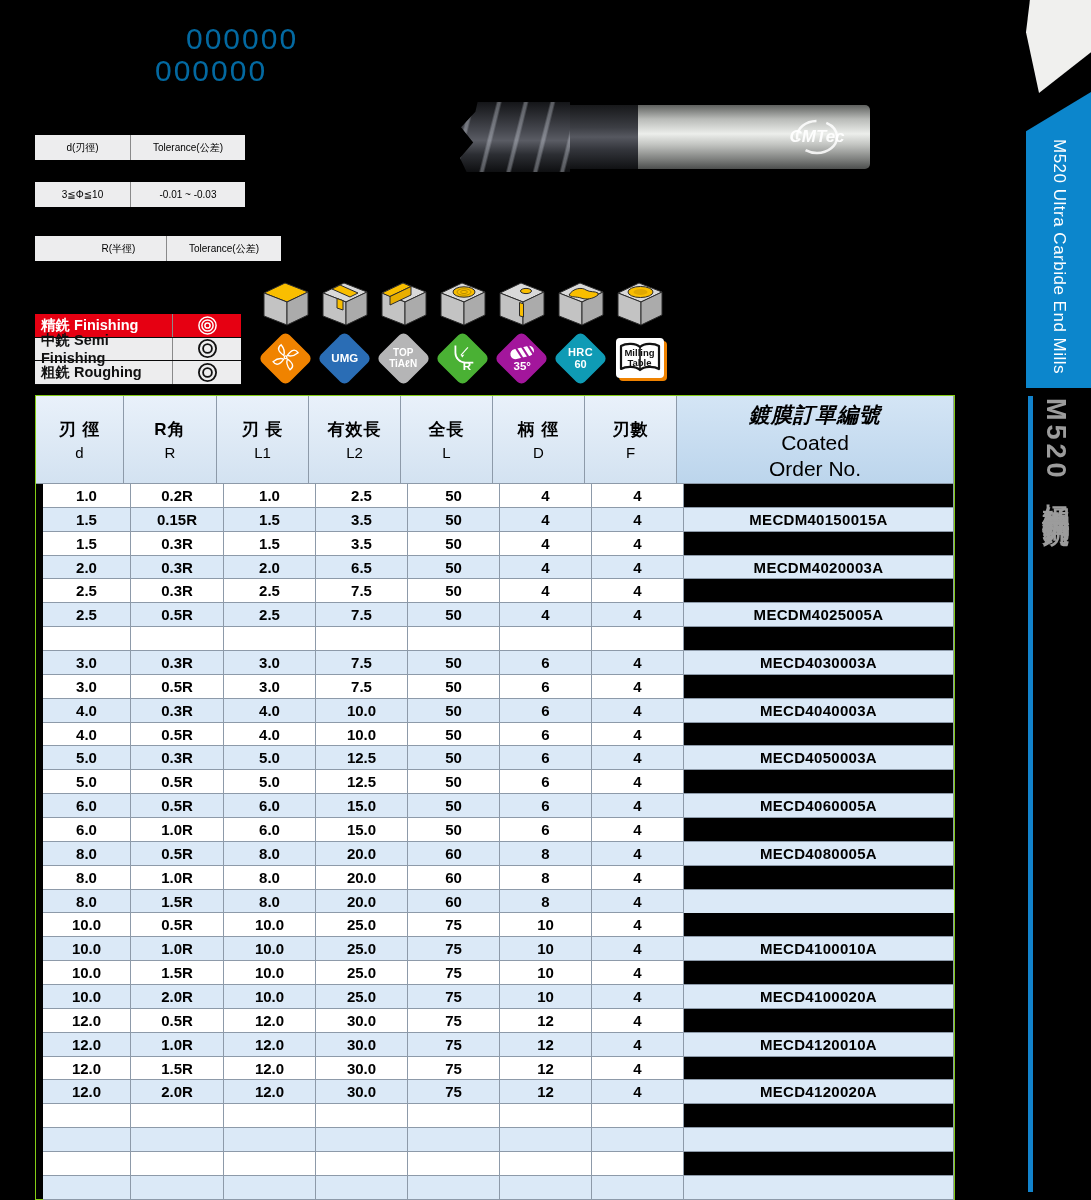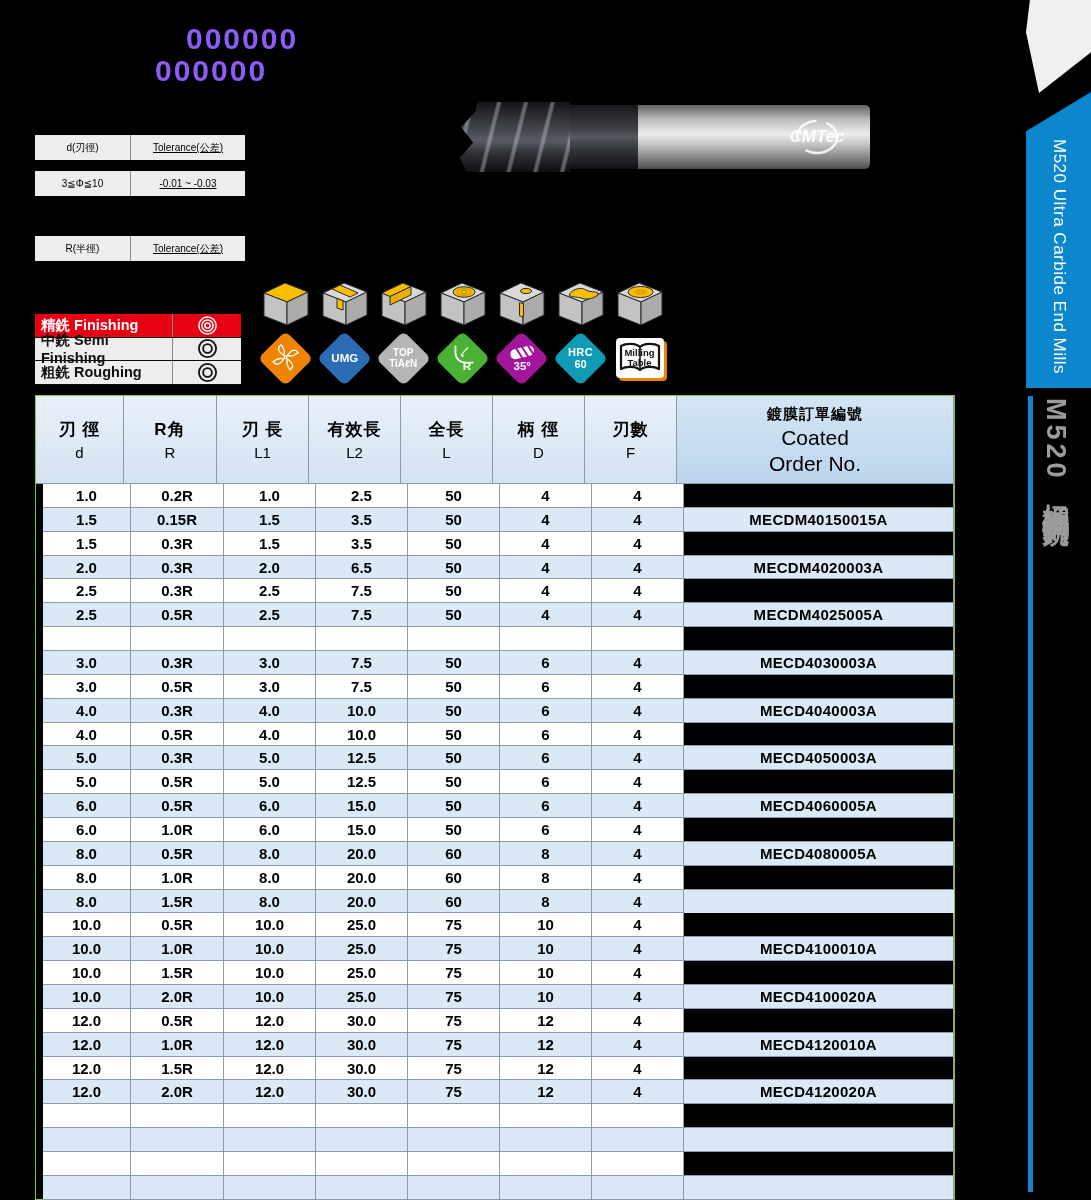--- a/index.html
+++ b/index.html
@@ -1,39 +1,39 @@
 <!DOCTYPE html>
 <html><head>
 <meta charset="utf-8">
 <style>
   html,body{margin:0;padding:0;background:#000;}
   .page{position:relative;width:1091px;height:1200px;background:#000;overflow:hidden;
         font-family:"Liberation Sans",sans-serif;}
 
   
-  .logoline{position:absolute;color:#8b5cf6;font-weight:700;font-size:30px;letter-spacing:2px;}
+  .logoline{position:absolute;color:#0369a1;font-weight:400;font-size:30px;letter-spacing:2px;}
 
   
   .photo{position:absolute;left:460px;top:102px;width:410px;height:70px;}
   .shank{position:absolute;left:100px;top:3px;right:0;bottom:3px;border-radius:0 5px 5px 0;
          background:linear-gradient(180deg,#5f615f 0%,#b9bbb8 22%,#eceeeb 45%,#c2c4c1 62%,#7d7f7d 85%,#4c4e4d 100%);}
   .neck{position:absolute;left:88px;top:3px;width:90px;bottom:3px;
         background:linear-gradient(180deg,#17181a 0%,#3c3e44 35%,#565860 50%,#33353b 70%,#101113 100%);}
   .flutes{position:absolute;left:0;top:0;width:110px;height:70px;
         background:linear-gradient(180deg,#141518 0%,#45474e 40%,#5a5c64 55%,#2c2e33 75%,#0e0f11 100%);
         clip-path:polygon(16% 0,100% 0,100% 100%,6% 100%,0 80%,12% 58%,1% 36%,14% 14%);}
   .flutes:after{content:"";position:absolute;inset:0;
         background:repeating-linear-gradient(104deg,transparent 0 9px,rgba(220,225,235,.35) 11px 13px,transparent 15px 26px);}
   .cmtec{position:absolute;right:18px;top:8px;width:70px;height:54px;}
 
   
   .minitab{position:absolute;left:35px;width:210px;height:25px;display:flex;background:#ededee;}
   .minitab .mc{display:flex;align-items:center;justify-content:center;font-size:10px;color:#000;}
   .minitab .mc1{width:95px;border-right:1px solid #8a8a8a;}
-  .minitab .mc2{flex:1;text-decoration:underline;}
+  .minitab .mc2{flex:1;}
 
   
   .legend{position:absolute;left:35px;top:314px;width:206px;}
   .lrow{display:flex;height:22.5px;border-bottom:1px solid #0a0a0a;background:#ededee;color:#111;}
   .lrow.red{background:#e60012;color:#fff;}
   .llabel{flex:1;display:flex;align-items:center;padding-left:6px;font-size:14.5px;font-weight:600;}
   .lsym{width:68px;border-left:1px solid #8a8a8a;display:flex;align-items:center;justify-content:center;}
 
   
   .micons{position:absolute;left:256px;top:276px;width:413px;height:54px;display:flex;}
@@ -47,21 +47,21 @@
 
   
   .spec{position:absolute;left:35px;top:395px;width:920px;height:805px;border:1px solid #84cc16;box-sizing:border-box;}
   .thead{display:flex;height:88px;}
   .hcell{background:linear-gradient(180deg,#e9f1fa,#d3e2f1);border-right:1px solid #8d9aa9;border-bottom:1px solid #8d9aa9;
          box-sizing:border-box;display:flex;flex-direction:column;align-items:center;justify-content:center;color:#000;}
   .hcell .zh{font-size:17px;font-weight:700;letter-spacing:1px;}
   .hcell .en{font-size:15px;margin-top:3px;}
   .hcell.order{background:linear-gradient(180deg,#d4e5f5,#bcd5ec);}
   .hcell.order div{font-size:21px;margin-top:2px;}
-  .hcell.order .zh{font-size:15px;}
+  .hcell.order .zh{font-size:21px;font-style:italic;}
   .tbody{display:flex;flex-direction:column;height:716px;padding-left:7px;}
   .trow{flex:1;display:flex;}
   .trow.white{background:#ffffff;}
   .trow.blue{background:#dbe9f7;}
   .tcell{border-right:1px solid #8d9aa9;border-bottom:1px solid #8d9aa9;box-sizing:border-box;
          display:flex;align-items:center;justify-content:center;font-size:15px;font-weight:700;color:#000;}
   .tcell.order{letter-spacing:.3px;}
   .tcell.noorder{background:#000;}
   .c0{width:88px;}.c1{width:93px;}.c2{width:92px;}.c3{width:92px;}.c4{width:92px;}.c5{width:92px;}.c6{width:92px;}.c7{flex:1;}
 
@@ -91,25 +91,25 @@
     <svg class="cmtec" viewBox="0 0 70 54">
       <ellipse cx="35" cy="27" rx="20" ry="16" fill="none" stroke="rgba(255,255,255,.85)" stroke-width="2.5" stroke-dasharray="40 14 30 10"></ellipse>
       <text x="35" y="32" text-anchor="middle" font-size="17" font-style="italic" font-weight="700" fill="rgba(255,255,255,.92)" font-family="Liberation Sans, sans-serif">CMTec</text>
     </svg>
   </div>
 
   <div class="minitab" style="top:135px;">
     <div class="mc mc1">d(刃徑)</div>
     <div class="mc mc2">Tolerance(公差)</div>
   </div>
-  <div class="minitab" style="top:171px;">
+  <div class="minitab" style="top:182px;">
     <div class="mc mc1">3≦Φ≦10</div>
     <div class="mc mc2">-0.01 ~ -0.03</div>
   </div>
-  <div class="minitab" style="top:236px;">
+  <div class="minitab" style="top:236px;padding-left:36px;">
     <div class="mc mc1">R(半徑)</div>
     <div class="mc mc2">Tolerance(公差)</div>
   </div>
 
   <div class="legend">
     <div class="lrow red">
       <div class="llabel">精銑 Finishing</div>
       <div class="lsym">
         <svg width="21" height="21" viewBox="0 0 21 21">
             <g fill="none" stroke="#fff" stroke-width="1.5">

